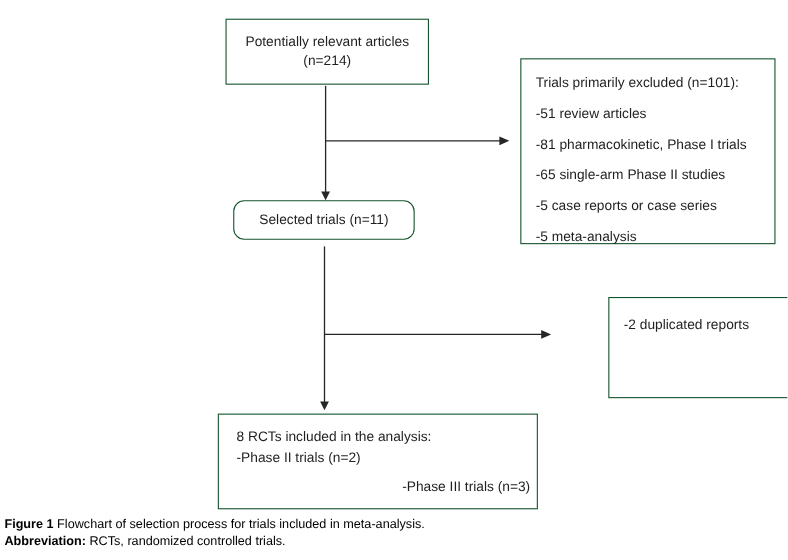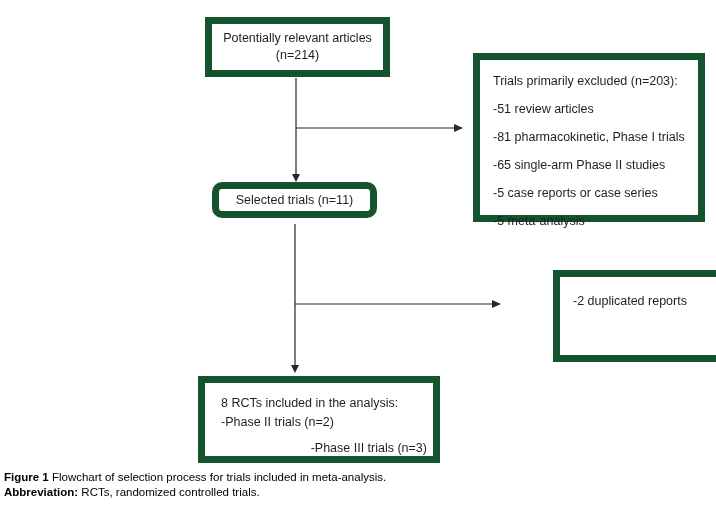--- a/index.html
+++ b/index.html
@@ -7,41 +7,41 @@
     position: relative;
     width: 716px;
     height: 509px;
     background: #ffffff;
     font-family: "Liberation Sans", sans-serif;
     color: #1f1f1f;
     overflow: hidden;
   }
   .box {
     position: absolute;
-    border: 7px solid #14532d;
+    border: 1px solid #14532d;
     background: #ffffff;
     font-size: 12.5px;
     line-height: 17px;
     color: #1f1f1f;
     box-sizing: border-box;
   }
   .box-center {
     display: flex;
     flex-direction: column;
     align-items: center;
     justify-content: center;
     text-align: center;
   }
   #box-potentially-relevant { left: 205px; top: 17px;  width: 185px; height: 60px; }
   #box-excluded            { left: 473px; top: 53px;  width: 232px; height: 169px; padding: 7px 6px 0 13px; }
   #box-excluded .line      { line-height: 28px; white-space: nowrap; }
   #box-selected            { left: 212px; top: 182px; width: 165px; height: 36px; border-radius: 10px; }
   #box-removed             { left: 509px; top: 270px; width: 199px; height: 92px; padding: 14px 10px 0 13px; margin-left: 44px; }
   #box-removed .line       { line-height: 20px; margin-bottom: 2px; }
-  #box-included            { left: 198px; top: 376px; width: 242px; height: 87px; padding: 11px 6px 0 16px; }
+  #box-included            { left: 198px; top: 376px; width: 291px; height: 87px; padding: 11px 6px 0 16px; }
   #box-included .line      { line-height: 19px; white-space: nowrap; }
   #box-included .line.gap-above { margin-top: 7px; text-align: right; }
   #arrow-layer {
     position: absolute;
     left: 0; top: 0;
     width: 716px; height: 509px;
     pointer-events: none;
   }
   #caption {
     position: absolute;
@@ -83,21 +83,21 @@
       </g>
     </g>
   </svg>
 
   <div class="box box-center" id="box-potentially-relevant">
     <div>Potentially relevant articles</div>
     <div>(n=214)</div>
   </div>
 
   <div class="box" id="box-excluded">
-    <div class="line">Trials primarily excluded (n=203):</div>
+    <div class="line">Trials primarily excluded (n=101):</div>
     <div class="line">-51 review articles</div>
     <div class="line">-81 pharmacokinetic, Phase I trials</div>
     <div class="line">-65 single-arm Phase II studies</div>
     <div class="line">-5 case reports or case series</div>
     <div class="line">-5 meta-analysis</div>
   </div>
 
   <div class="box box-center" id="box-selected">
     <div>Selected trials (n=11)</div>
   </div>

